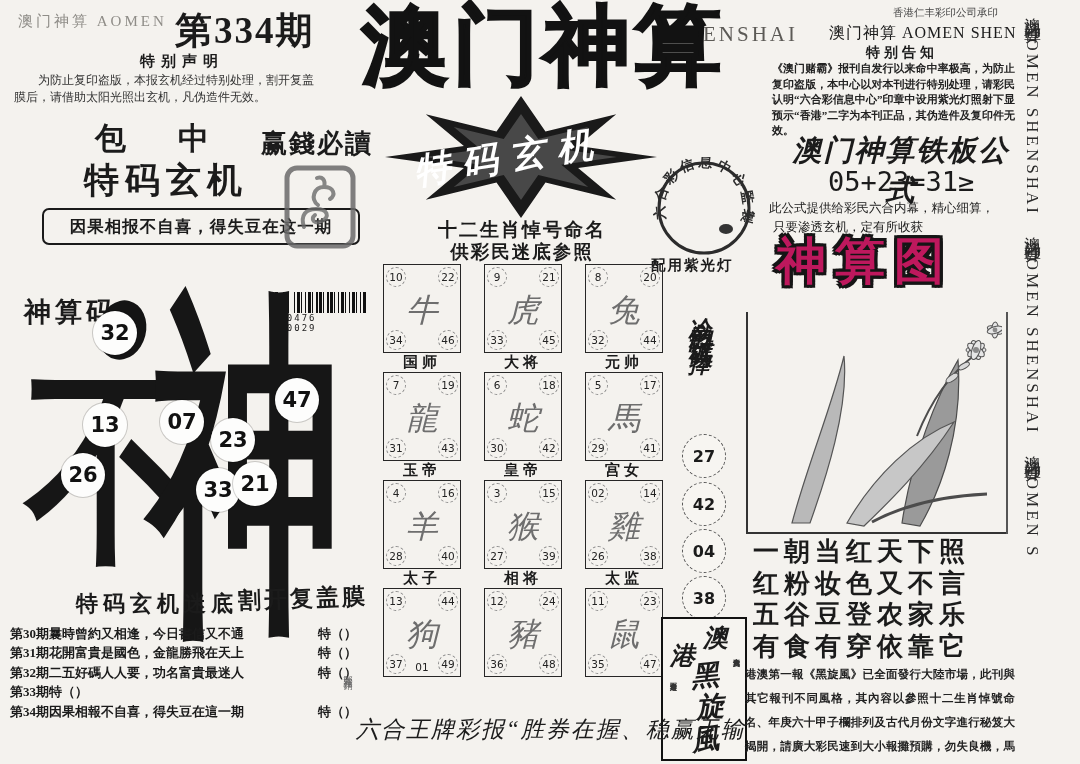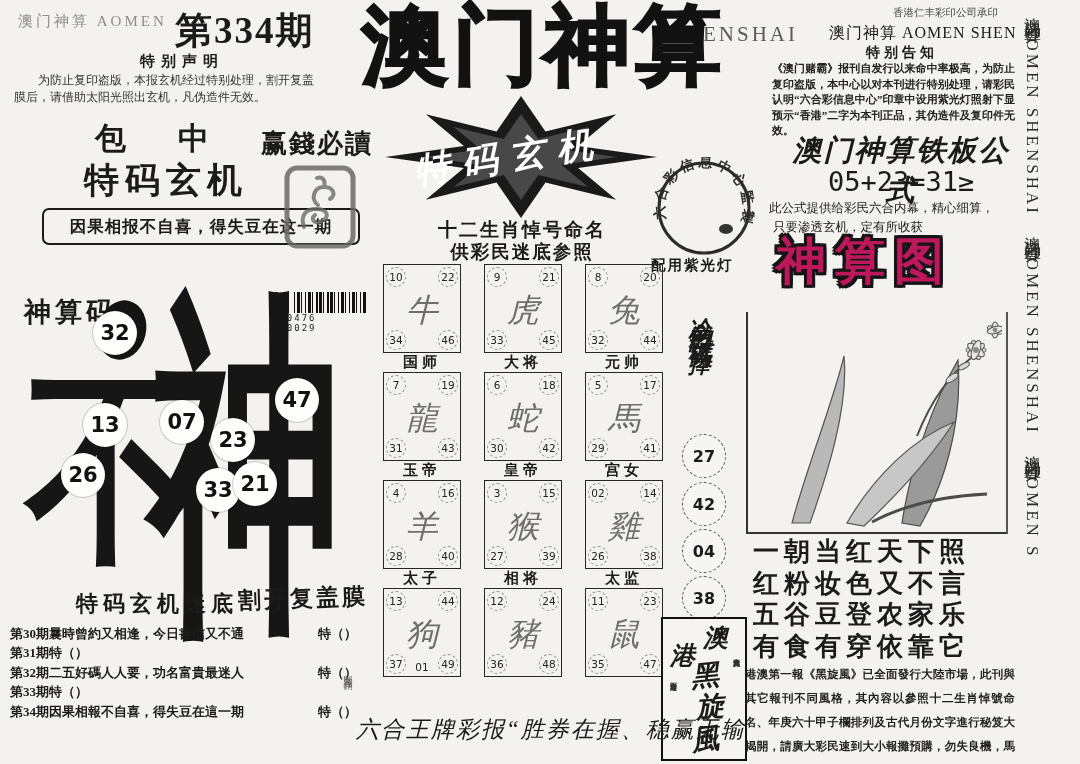--- a/index.html
+++ b/index.html
@@ -400,20 +400,21 @@
   <div class="abs riddle-title">特码玄机迷底</div>
   <div class="abs riddle-title-right">割开复盖膜</div>
   <div class="abs riddle-rows">
     <div class="rrow">
       <span class="ri">第30期</span>
       <span class="rt">曩時曾約又相逢，今日書信又不通</span>
       <span class="rte">特（）</span>
     </div>
     <div class="rrow">
       <span class="ri">第31期</span>
+      <span class="rt">花開富貴是國色，金龍勝飛在天上</span>
       <span class="rte">特（）</span>
     </div>
     <div class="rrow">
       <span class="ri">第32期</span>
       <span class="rt">二五好碼人人要，功名富貴最迷人</span>
       <span class="rte">特（）</span>
     </div>
     <div class="rrow">
       <span class="ri">第33期</span>
       <span class="rte">特（）</span>

